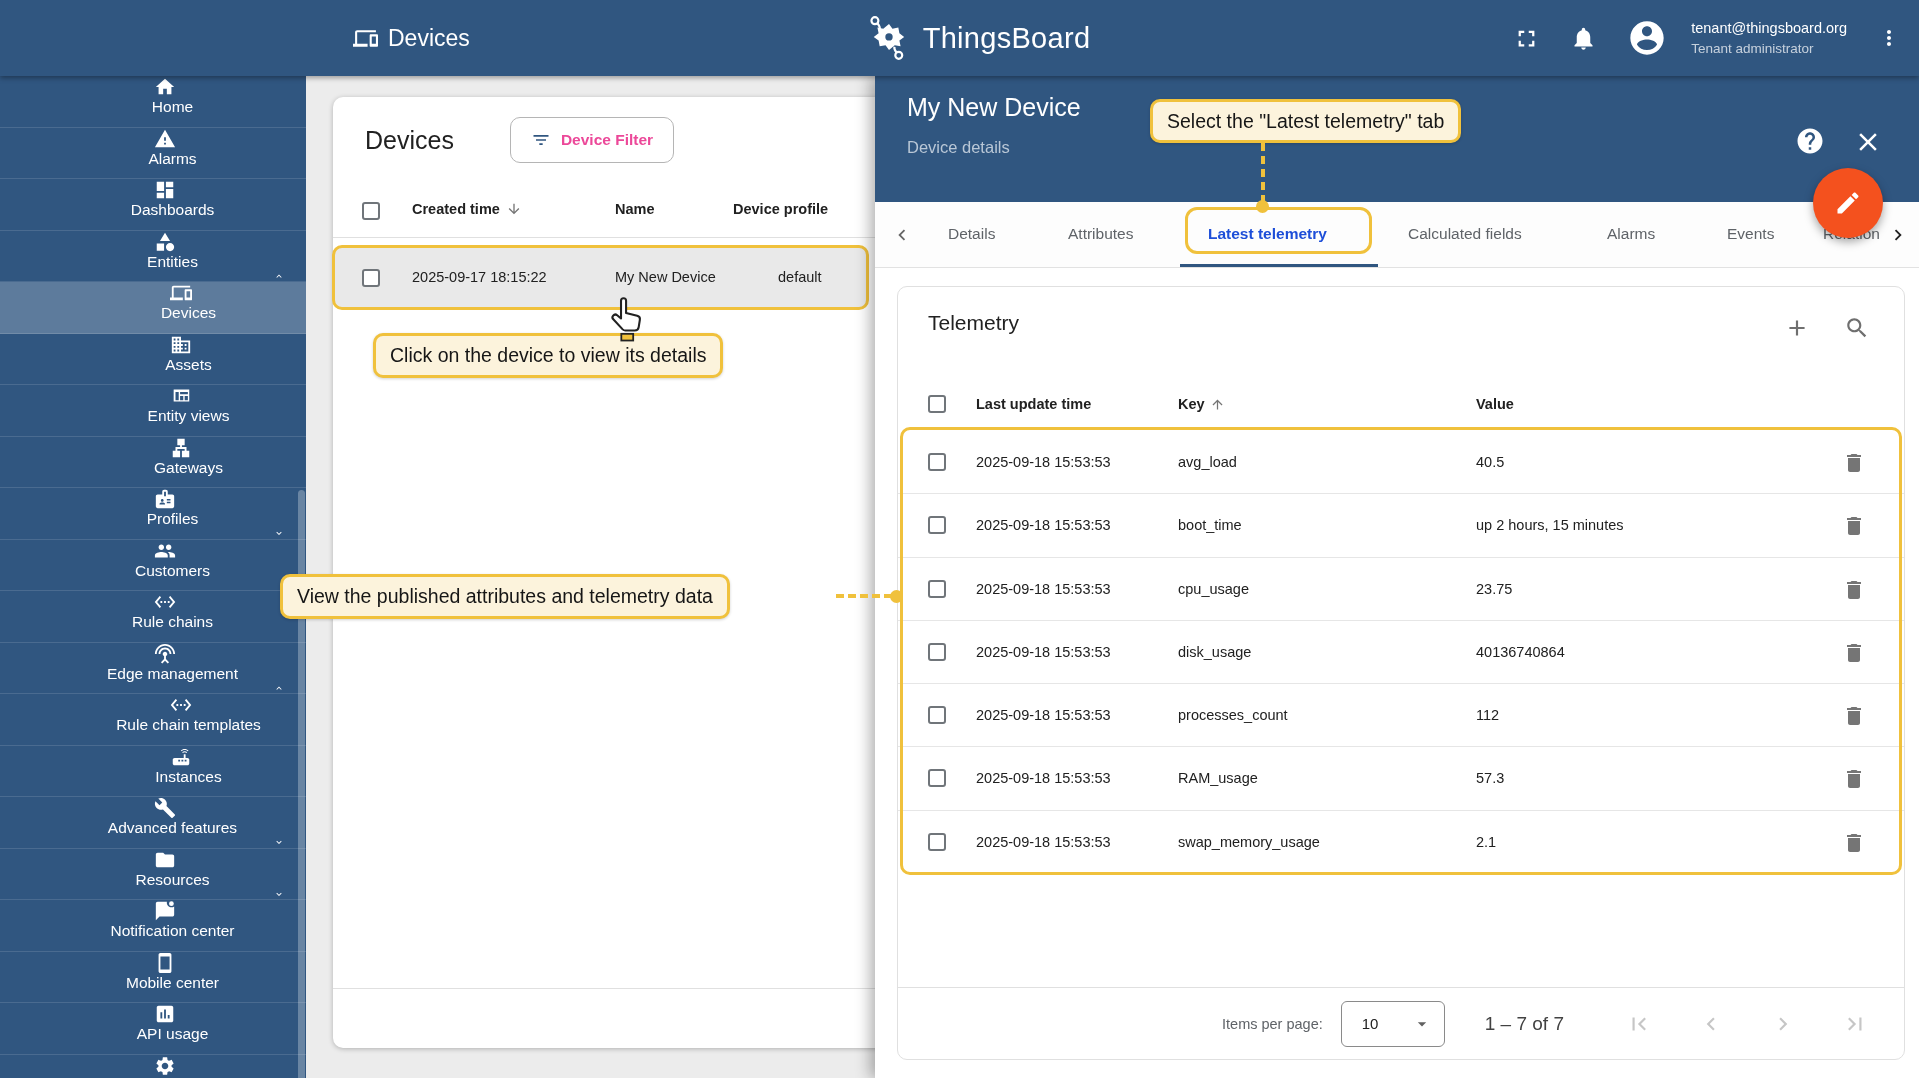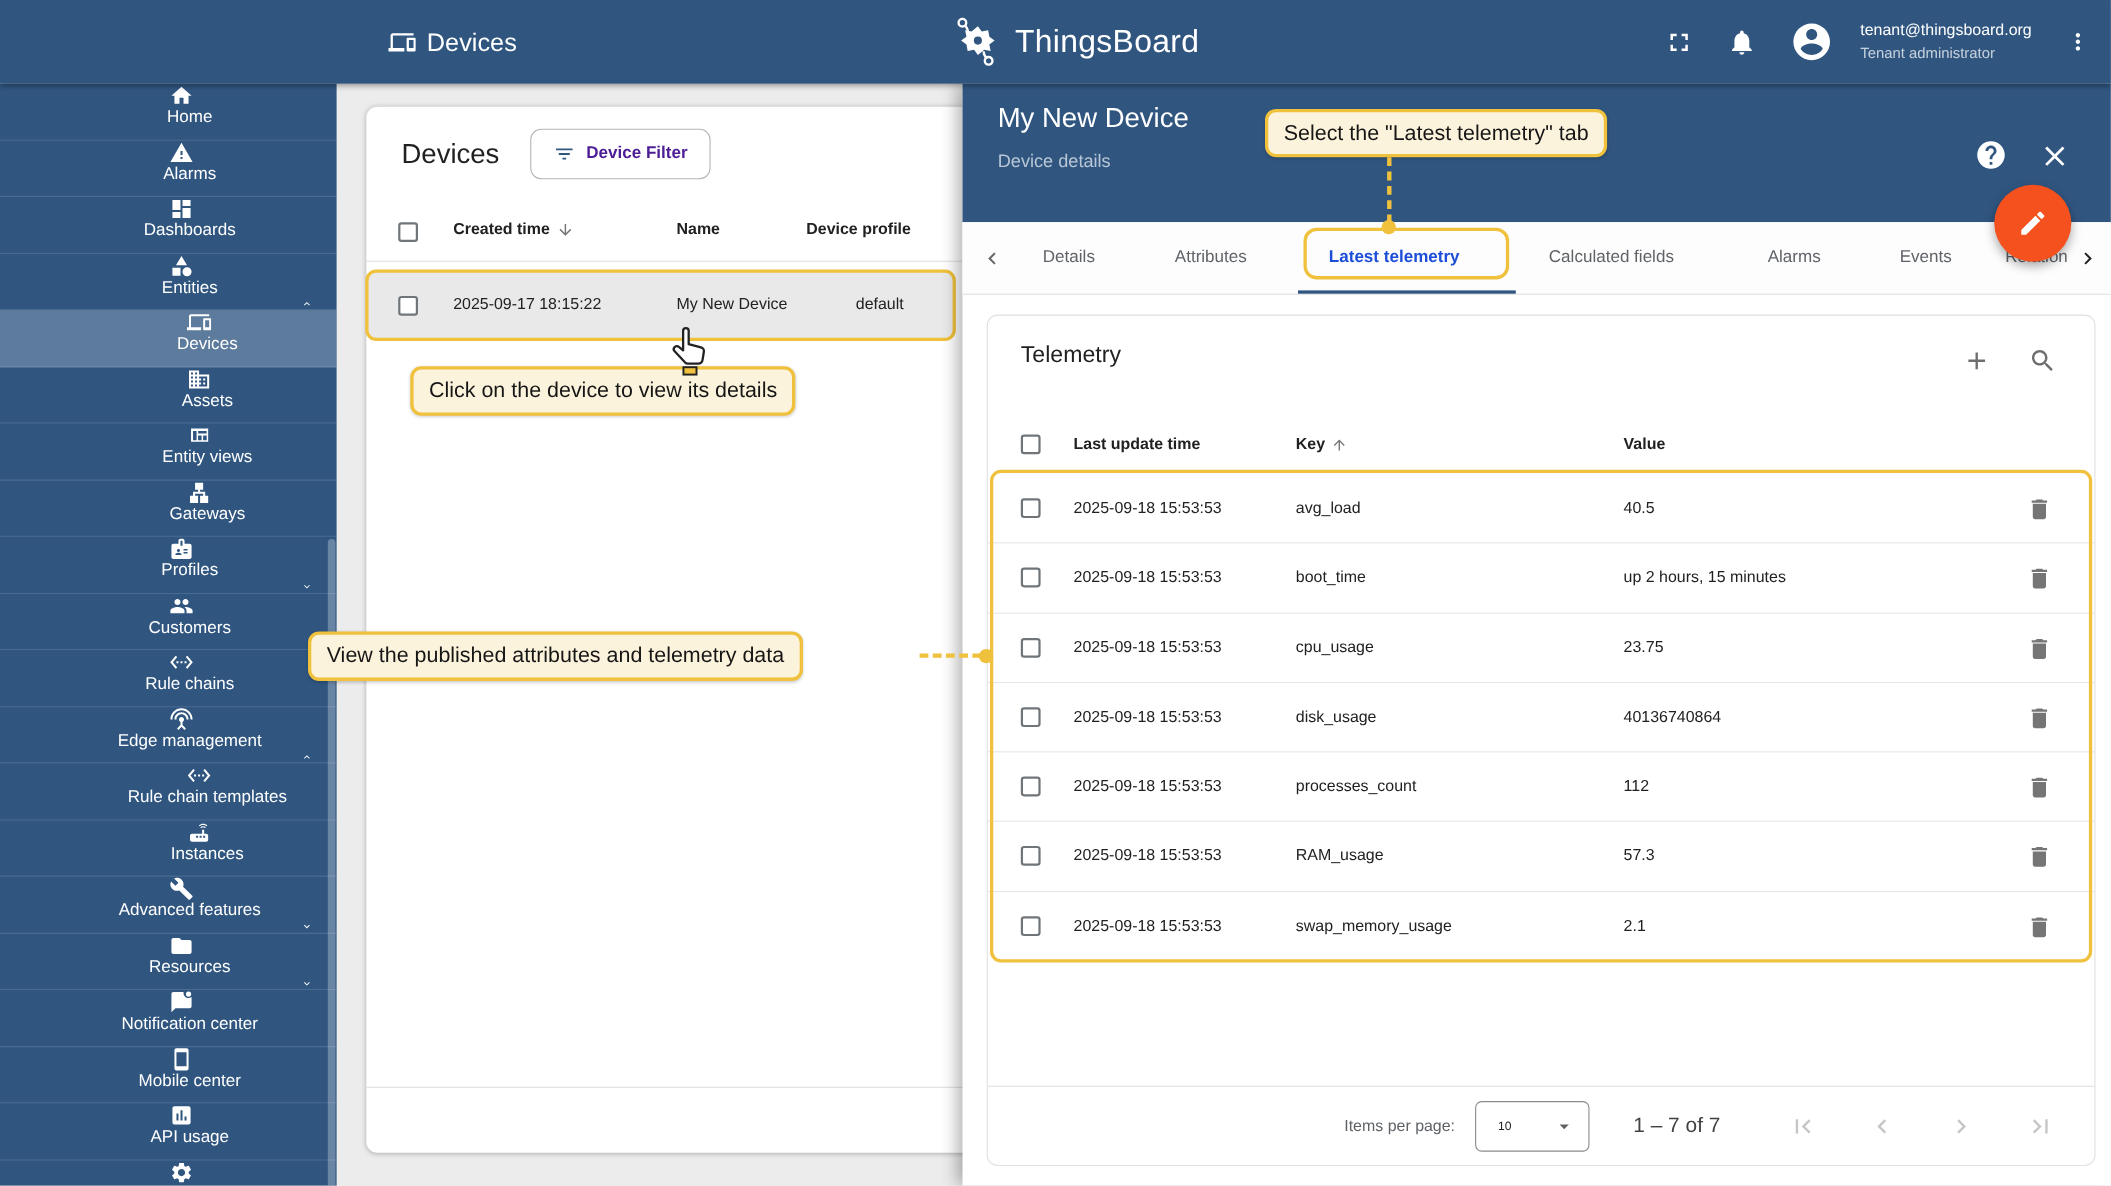--- a/index.html
+++ b/index.html
@@ -32,21 +32,21 @@
   .nav-label { font-size:15.5px; font-weight:500; margin-left:15px; white-space:nowrap; }
   .nav-chev { margin-left:auto; margin-right:16px; width:22px; height:22px; fill:#fff; }
   .sb-thumb { position:absolute; right:1px; top:414px; width:7px; height:596px; background:rgba(255,255,255,.28); border-radius:4px; }
 
   
   .devices-card { position:absolute; left:333px; top:97px; width:557px; height:951px; background:#fff; border-radius:10px;
                   box-shadow:0 1px 5px rgba(0,0,0,.25); z-index:1; }
   .dc-head { position:absolute; left:32px; top:20px; height:46px; display:flex; align-items:center; gap:28px; }
   .dc-title { font-size:25px; font-weight:500; color:#212121; }
   .filter-btn { height:46px; border:1.5px solid #b5b5b5; border-radius:10px; background:#fff; display:flex; align-items:center;
-                gap:10px; padding:0 20px; color:#4c1d95; font-size:15.5px; font-weight:600; cursor:pointer; }
+                gap:10px; padding:0 20px; color:#ec4899; font-size:15.5px; font-weight:600; cursor:pointer;margin-left:28px; }
   .filter-btn svg { width:20px; height:20px; fill:#305680; }
   .dc-thead { position:absolute; left:0; top:88px; width:100%; height:53px; border-bottom:1px solid #e0e0e0; }
   .dc-thead .cb { position:absolute; left:29px; top:17px; }
   .th-txt { position:absolute; top:16px; font-size:14.5px; font-weight:600; color:#212121; display:flex; align-items:center; gap:6px; }
   .th-txt svg { width:16px; height:16px; fill:#757575; }
   .device-row-box { position:absolute; left:-1px; top:148px; width:537px; height:65px; border:3px solid #f0c13c; border-radius:10px;
                     background:#e9e9e9; }
   .device-row-box .cb { position:absolute; left:27px; top:21px; }
   .row-cell { position:absolute; top:21px; font-size:14.5px; color:#212121; }
   .dc-foot { position:absolute; bottom:0; left:0; width:100%; height:60px; border-top:1px solid #e0e0e0; }
@@ -92,21 +92,21 @@
   .t-row .cb { position:absolute; left:30px; top:22px; }
   .t-cell { position:absolute; top:23px; font-size:14.5px; color:#212121; }
   .t-time { left:78px; } .t-key { left:280px; } .t-val { left:578px; }
   .trash { position:absolute; left:944px; top:20px; width:24px; height:24px; fill:#757575; cursor:pointer; }
   .rows-hl-box { position:absolute; left:2px; top:140px; width:1002px; height:448px; border:3px solid #f0c13c; border-radius:10px;
                  pointer-events:none; z-index:3; }
   .tc-pag { position:absolute; bottom:0; left:0; width:100%; height:72px; border-top:1px solid #e0e0e0; display:flex; align-items:center;
             justify-content:flex-end; padding-right:36px; }
   .pag-label { font-size:14.5px; color:#5f6368; }
   .pag-select { width:104px; height:46px; border:1px solid #8a8a8a; border-radius:6px; margin-left:18px; display:flex; align-items:center;
-                justify-content:space-between; padding:0 12px 0 20px; font-size:11px; color:#212121; cursor:pointer; }
+                justify-content:space-between; padding:0 12px 0 20px; font-size:15px; color:#212121; cursor:pointer; }
   .pag-select svg { width:20px; height:20px; fill:#616161; }
   .pag-range { font-size:19px; color:#424242; margin-left:40px; }
   .pager { display:flex; gap:46px; margin-left:62px; }
   .pager svg { width:26px; height:26px; fill:#c6c6c6; }
 </style>
 </head>
 <body>
 
 <header class="topbar">
   <div class="brand-wrap">

